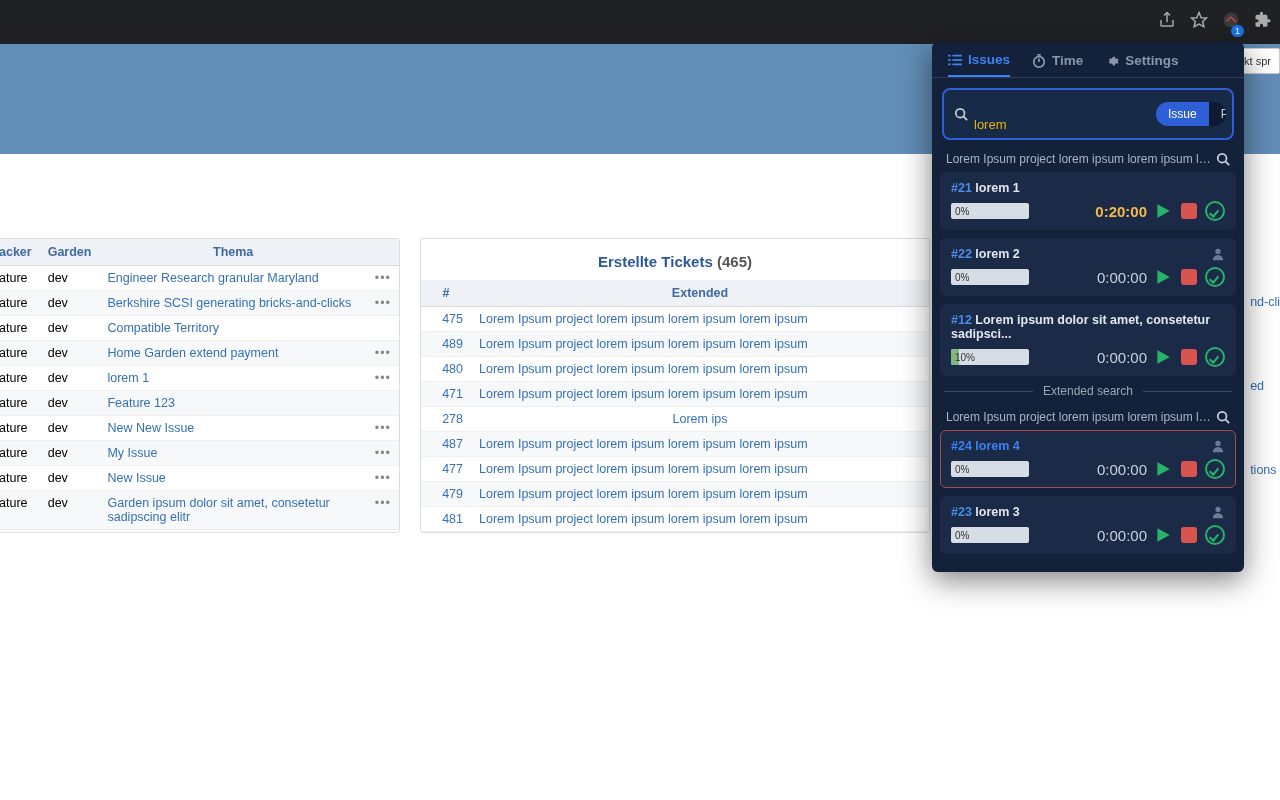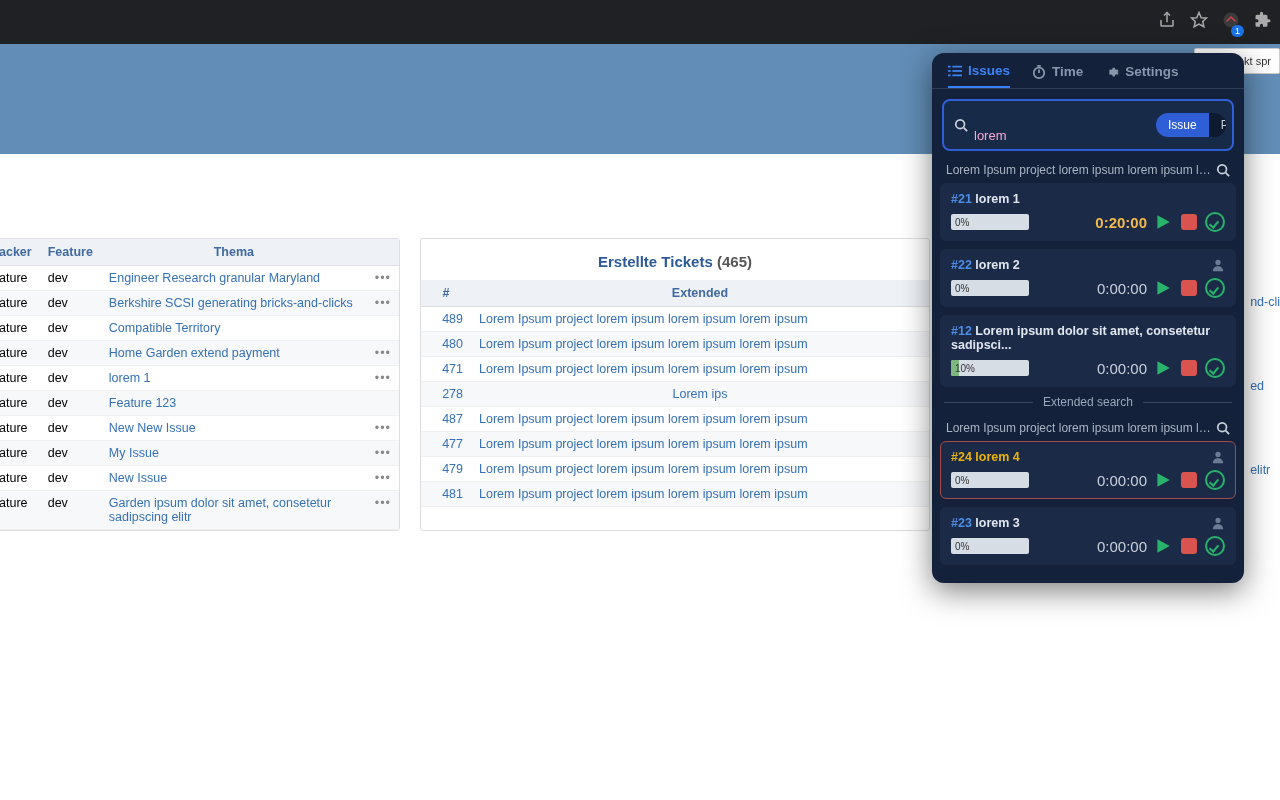--- a/index.html
+++ b/index.html
@@ -34,45 +34,45 @@
 table.issues tbody tr:nth-child(even) td { background: #f7f8fa; }
 table.issues a { color: #3671b5; text-decoration: none; }
 .dots { color: #888; letter-spacing: 1px; cursor: pointer; text-align: center; }
 .num { text-align: right; color: #3671b5; padding-right: 12px; }
 
 
 .right-edge-links { position: absolute; right: 0; top: 280px; font-size: 12.5px; color: #3671b5; line-height: 44px; }
 .right-edge-links div { text-align: left; }
 
 
-.ext-popup { position: absolute; top: 53px; right: 36px; width: 312px; background: #13223a; border-radius: 12px; box-shadow: 0 8px 30px rgba(0,0,0,0.5); color: #c8d0db; font-size: 12.5px; padding-bottom: 10px; }
+.ext-popup { position: absolute; top: 42px; right: 36px; width: 312px; background: #13223a; border-radius: 6px; box-shadow: 0 8px 30px rgba(0,0,0,0.5); color: #c8d0db; font-size: 12.5px; padding-bottom: 10px; }
 .ext-tabs { display: flex; gap: 22px; padding: 10px 16px 0 16px; border-bottom: 1px solid #2d3c55; }
 .ext-tab { display: flex; align-items: center; gap: 6px; padding-bottom: 8px; color: #8a97ab; cursor: pointer; font-weight: 600; font-size: 13.5px; }
 .ext-tab.active { color: #3b82f6; border-bottom: 2px solid #3b82f6; }
 .ext-tab svg { width: 14px; height: 14px; }
 
 .search-row { margin: 10px 10px 8px 10px; border: 2px solid #2e5fd6; border-radius: 8px; padding: 6px 6px 6px 10px; display: flex; align-items: center; gap: 6px; background: #172a47; }
 .search-row svg { width: 14px; height: 14px; flex-shrink: 0; }
-.search-input { flex: 1; background: transparent; border: none; color: #f9a8d4; font-size: 13px; outline: none; margin-top: 21px; }
+.search-input { flex: 1; background: transparent; border: none; color: #eab308; font-size: 13px; outline: none; margin-top: 21px; }
 .toggle-pill { display: flex; border-radius: 20px; overflow: hidden; }
 .toggle-pill span { padding: 5px 12px; font-size: 12px; cursor: pointer; }
 .toggle-pill .on { background: #2e5fd6; color: #fff; }
 .toggle-pill .off { background: #0e1a30; color: #c8d0db; }
 
 .group-header { display: flex; justify-content: space-between; align-items: center; padding: 4px 14px 6px 14px; color: #a9b3c4; font-size: 12px; }
 .group-header svg { width: 14px; height: 14px; cursor: pointer; }
 .group-header .gh-text { overflow: hidden; text-overflow: ellipsis; white-space: nowrap; flex: 1; }
 
 .issue-card { margin: 0 8px 8px 8px; background: #1b2b47; border-radius: 6px; padding: 8px 10px; border: 1px solid transparent; }
 .issue-card.highlight { border-color: #a34b4b; }
 .issue-top { display: flex; justify-content: space-between; align-items: flex-start; }
 .issue-ref { font-size: 12.5px; font-weight: 600; }
 .issue-ref .idnum { color: #4b8de6; }
 .issue-ref .title { color: #e0e6ef; }
-.issue-ref.red .idnum, .issue-ref.red .title { color: #eab308; }
+.issue-ref.red .idnum, .issue-ref.red .title { color: #3b82f6; }
 .person-icon { width: 14px; height: 14px; color: #6b7b95; }
 
 .issue-bottom { display: flex; align-items: center; gap: 6px; margin-top: 6px; }
 .progress { width: 78px; height: 16px; background: #d7dde5; border-radius: 2px; position: relative; font-size: 10px; color: #333; display: flex; align-items: center; padding-left: 4px; }
 .progress .bar { position: absolute; left: 0; top: 0; bottom: 0; background: #7fb87f; border-radius: 2px 0 0 2px; }
 .progress .pct { position: relative; z-index: 1; }
 .timer { flex: 1; text-align: right; font-variant-numeric: tabular-nums; font-size: 15px; color: #c8d0db; }
 .timer.active { color: #f2b84b; font-weight: 600; }
 .ctrl-btn { width: 20px; height: 20px; cursor: pointer; display: flex; align-items: center; justify-content: center; }
 .ctrl-play { color: #27b36a; }
@@ -109,30 +109,30 @@
   </div>
 </div>
 
 <div class="page-header-band"></div>
 <div class="context-btn">n Kont
 ekt spr</div>
 
 <div class="right-edge-links">
   <div>nd-cli</div>
   <div style="margin-top:40px">ed</div>
-  <div style="margin-top:40px">elitr</div>
+  <div style="margin-top:40px">tions</div>
 </div>
 
 <div class="columns">
   <div class="panel panel-left">
     <table class="issues">
       <thead>
           <tr>
         <th>acker</th>
-        <th>Feature</th>
+        <th>Garden</th>
         <th class="center">Thema</th>
         <th style="width:28px"></th>
       </tr>
         </thead>
       <tbody id="left-rows">
           <tr>
             <td>ature</td>
             <td>dev</td>
             <td><a>Engineer Research granular Maryland</a></td>
             <td class="dots">•••</td>
@@ -201,20 +201,24 @@
       <span class="count">(465)</span>
     </div>
     <table class="issues">
       <thead>
           <tr>
         <th style="width:50px;text-align:center">#</th>
         <th class="center">Extended</th>
       </tr>
         </thead>
       <tbody id="right-rows">
+          <tr>
+            <td class="num">475</td>
+            <td style=""><a>Lorem Ipsum project lorem ipsum lorem ipsum lorem ipsum</a></td>
+          </tr>
           <tr>
             <td class="num">489</td>
             <td style=""><a>Lorem Ipsum project lorem ipsum lorem ipsum lorem ipsum</a></td>
           </tr>
           <tr>
             <td class="num">480</td>
             <td style=""><a>Lorem Ipsum project lorem ipsum lorem ipsum lorem ipsum</a></td>
           </tr>
           <tr>
             <td class="num">471</td>

